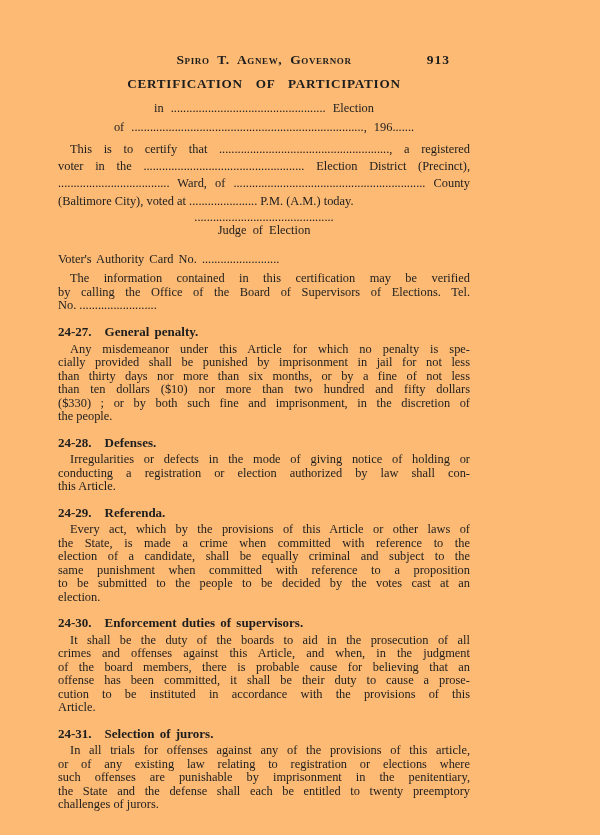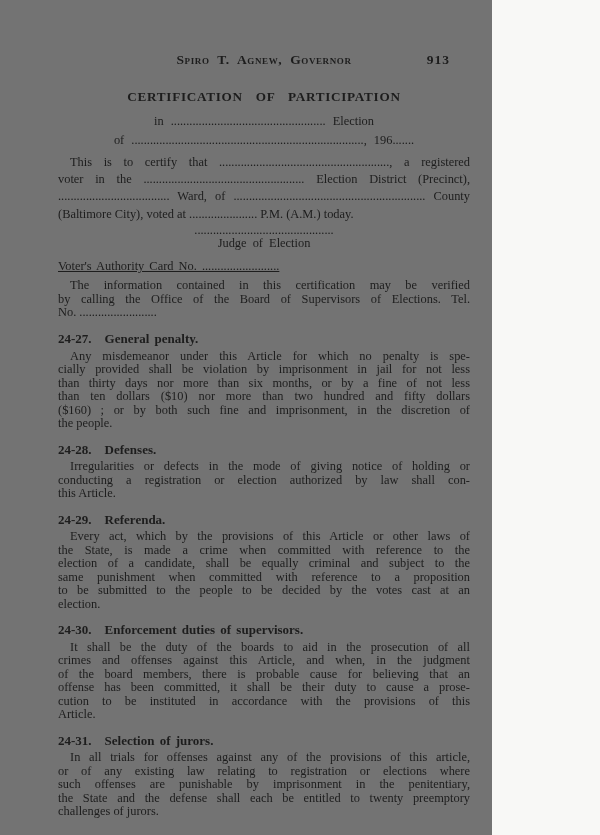--- a/index.html
+++ b/index.html
@@ -2,23 +2,23 @@
 <html><head>
 <meta charset="utf-8">
 <style>
   html, body {
     margin: 0;
     padding: 0;
     background: #f8f8f6;
   }
   .page {
     position: relative;
-    width: 492px;
+    width: 600px;
     height: 835px;
-    background: #737373;
+    background: #fdba74;
     color: #1d1d1d;
     font-family: "Liberation Serif", "DejaVu Serif", serif;
     overflow: hidden;
   }
   .content {
     position: absolute;
     left: 58px;
     top: 52px;
     width: 412px;
   }
@@ -35,21 +35,21 @@
     font-weight: 600;
   }
   .page-number {
     position: absolute;
     right: 20px;
     top: 0;
     font-weight: 600;
     letter-spacing: 1px;
   }
   .form-title {
-    margin-top: 21px;
+    margin-top: 8px;
     text-align: center;
     font-weight: bold;
     font-size: 13.2px;
     letter-spacing: 0.7px;
     word-spacing: 9px;
   }
   .center-line {
     text-align: center;
     font-size: 12.4px;
     word-spacing: 4px;
@@ -73,24 +73,23 @@
     font-size: 12.4px;
     line-height: 9px;
   }
   .sig-label {
     text-align: center;
     font-size: 12.4px;
     margin-top: 1px;
     word-spacing: 3px;
   }
   .authority {
-    margin-top: 8px;
+    margin-top: 14px;
     font-size: 12.4px;
     word-spacing: 2px;
-    text-decoration: underline;
   }
   .note { margin-top: 5px; }
   .note .tline { line-height: 13.8px; }
   .section { margin-top: 11px; }
   .section-heading {
     font-weight: bold;
     font-size: 13px;
     word-spacing: 2px;
   }
   .sec-title { margin-left: 13px; }
@@ -129,24 +128,24 @@
         <div class="tline jline first">The information contained in this certification may be verified</div>
         <div class="tline jline">by calling the Office of the Board of Supervisors of Elections. Tel.</div>
         <div class="tline lline">No. .........................</div>
       </div>
 
     <div id="sections">
         <div class="section">
           <div class="section-heading"><span class="sec-num">24-27.</span><span class="sec-title">General penalty.</span></div>
           <div class="section-para">
             <div class="tline jline first">Any misdemeanor under this Article for which no penalty is spe-</div>
-            <div class="tline jline">cially provided shall be violation by imprisonment in jail for not less</div>
+            <div class="tline jline">cially provided shall be punished by imprisonment in jail for not less</div>
             <div class="tline jline">than thirty days nor more than six months, or by a fine of not less</div>
             <div class="tline jline">than ten dollars ($10) nor more than two hundred and fifty dollars</div>
-            <div class="tline jline">($160) ; or by both such fine and imprisonment, in the discretion of</div>
+            <div class="tline jline">($330) ; or by both such fine and imprisonment, in the discretion of</div>
             <div class="tline lline">the people.</div>
           </div>
         </div>
         <div class="section">
           <div class="section-heading"><span class="sec-num">24-28.</span><span class="sec-title">Defenses.</span></div>
           <div class="section-para">
             <div class="tline jline first">Irregularities or defects in the mode of giving notice of holding or</div>
             <div class="tline jline">conducting a registration or election authorized by law shall con-</div>
             <div class="tline lline">this Article.</div>
           </div>

